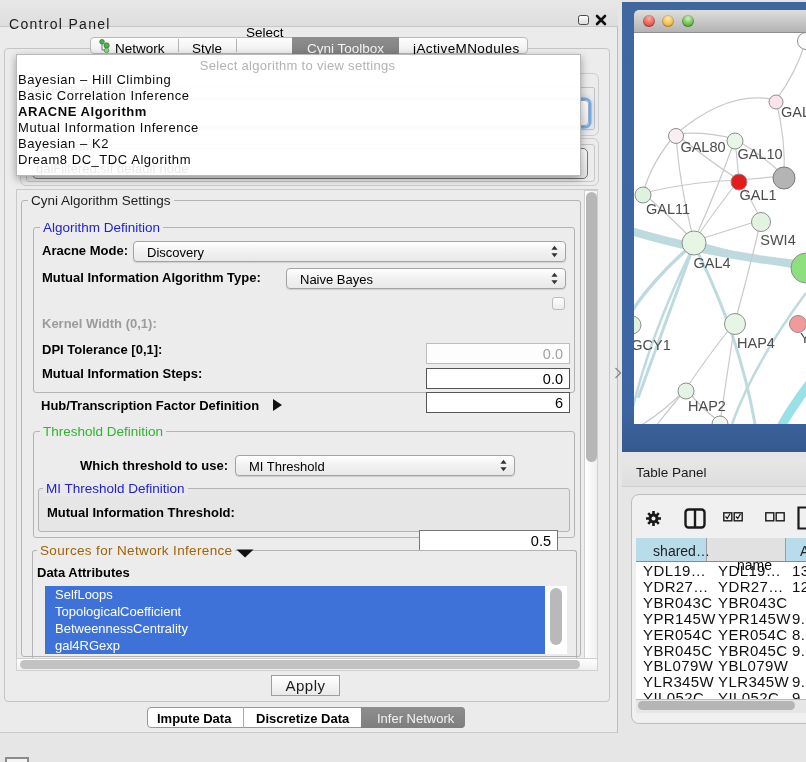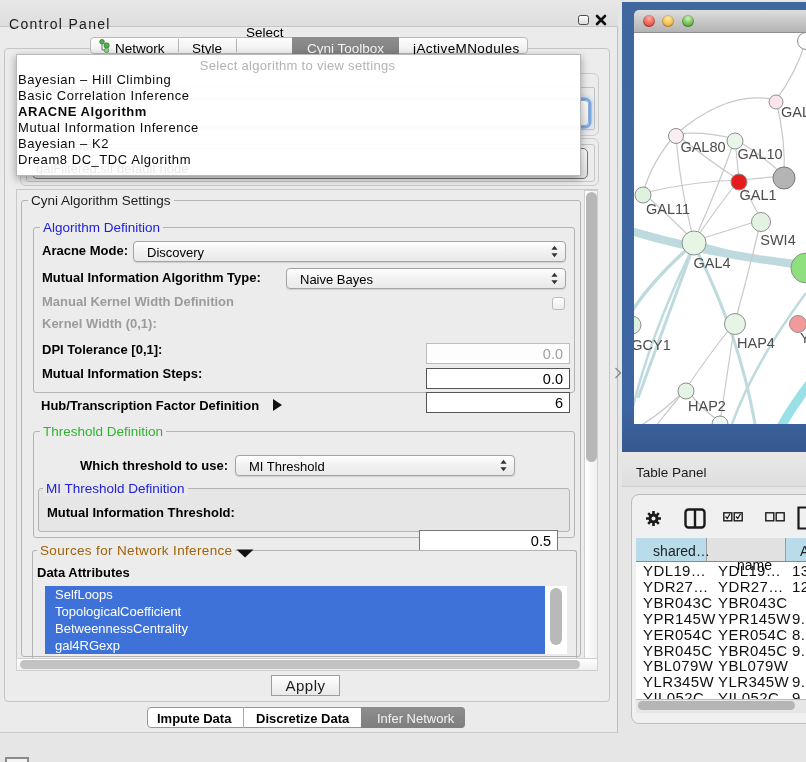--- a/index.html
+++ b/index.html
@@ -74,21 +74,20 @@
       </svg>
 </div>
 <div class="abs lbl b" style="left:42px;top:270px;">Mutual Information Algorithm Type:</div>
 <div class="combo" style="left:286px;top:268px;width:278px;height:19px;">
   <div class="ct" style="top:2.5px;">Naive Bayes</div>
   <svg class="carr" style="top:3px;" width="8" height="13" viewBox="0 0 8 13">
         <path d="M4 0 L7.5 4.5 H0.5 Z" fill="#333"></path>
         <path d="M4 13 L7.5 8.5 H0.5 Z" fill="#333"></path>
       </svg>
 </div>
-<div class="abs lbl b dis" style="left:42px;top:294px;">Manual Kernel Width Definition</div>
 <div class="abs" style="left:552px;top:297px;width:11px;height:11px;border:1px solid #bbb;border-radius:3px;background:linear-gradient(#fdfdfd,#ededed);"></div>
 <div class="abs lbl b dis" style="left:42px;top:316px;">Kernel Width (0,1):</div>
 <div class="field" style="left:426px;top:317px;width:142px;height:19px;border-color:#bdbdbd;background:#fdfdfd;">
   <div class="ft dis" style="top:2px;">0.0</div>
 </div>
 <div class="abs lbl b" style="left:42px;top:342px;">DPI Tolerance [0,1]:</div>
 <div class="field" style="left:426px;top:342px;width:142px;height:19px;border:1.5px solid #555;">
   <div class="ft" style="top:1.5px;">0.0</div>
 </div>
 <div class="abs lbl b" style="left:42px;top:366px;">Mutual Information Steps:</div>

